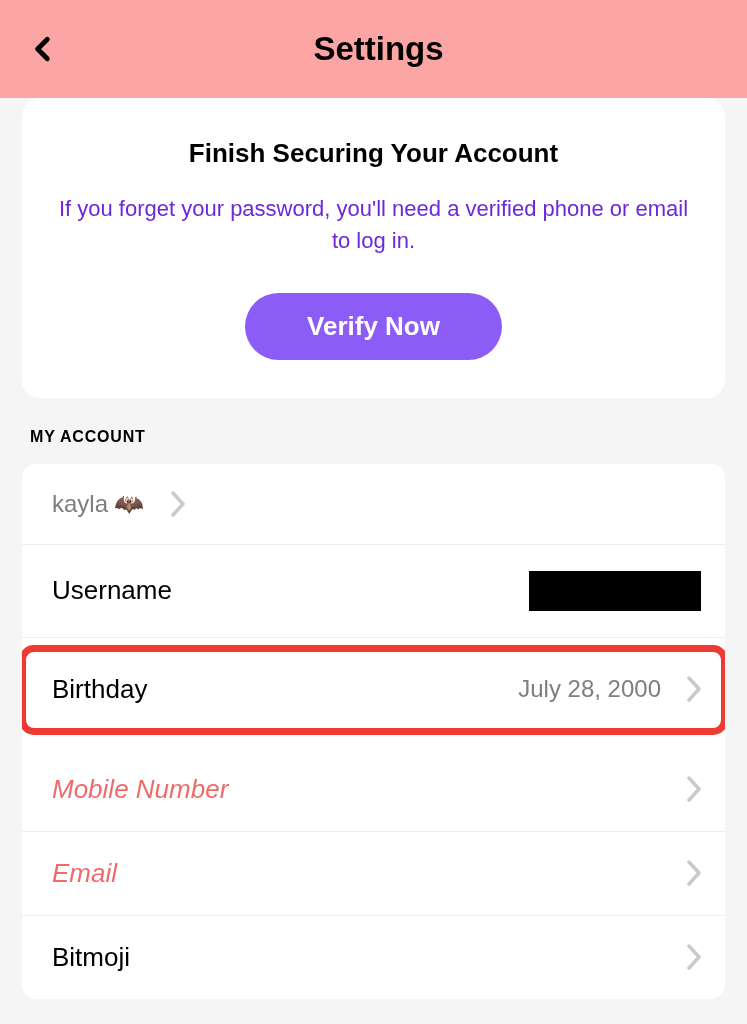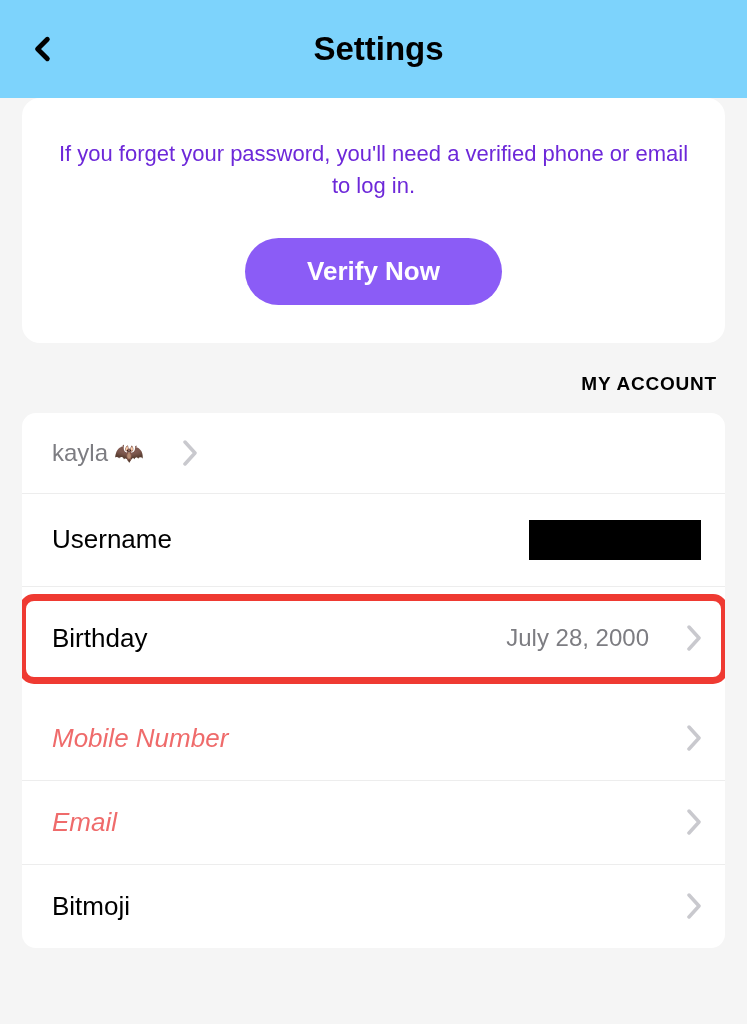--- a/index.html
+++ b/index.html
@@ -11,21 +11,21 @@
       font-family: -apple-system, BlinkMacSystemFont, 'Segoe UI', Helvetica, Arial, sans-serif;
       background: #f5f5f5;
       width: 747px;
       height: 1024px;
       overflow: hidden;
     }
     .header {
       display: flex;
       align-items: center;
       padding: 30px 20px 30px 30px;
-      background: #7dd3fc;
+      background: #fca5a5;
     }
     .back-btn {
       cursor: pointer;
       display: flex;
       align-items: center;
     }
     .back-btn svg {
       width: 26px;
       height: 28px;
     }
@@ -61,26 +61,25 @@
       background: #8b5cf6;
       color: #fff;
       font-size: 26px;
       font-weight: 600;
       border: none;
       border-radius: 35px;
       padding: 18px 62px;
       cursor: pointer;
     }
     .section-title {
-      font-size: 19px;
+      font-size: 16px;
       font-weight: 700;
       color: #000;
       letter-spacing: 0.8px;
       padding: 0 30px 18px 30px;
-      text-align: right;
     }
     .list {
       background: #fff;
       margin: 0 22px;
       border-radius: 14px;
       overflow: hidden;
     }
     .list-item {
       display: flex;
       align-items: center;
@@ -107,21 +106,21 @@
       color: #000;
       font-weight: 400;
     }
     .item-label.alert {
       color: #ef6b6b;
       font-style: italic;
     }
     .item-value {
       font-size: 24px;
       color: #7d7d82;
-      margin-right: 30px;
+      margin-right: 18px;
     }
     .black-box {
       width: 172px;
       height: 40px;
       background: #000;
     }
     .chevron-right {
       display: flex;
       align-items: center;
       margin-left: 8px;
@@ -137,20 +136,21 @@
 <div class="header">
   <div class="back-btn">
     <svg viewBox="0 0 24 24">
       <path d="M16 3 L7 12 L16 21" stroke="#000" stroke-width="4.5" fill="none" stroke-linecap="round" stroke-linejoin="round"></path>
     </svg>
   </div>
   <div class="header-title">Settings</div>
 </div>
 
 <div class="card">
+  <div class="card-title">Finish Securing Your Account</div>
   <div class="card-desc">If you forget your password, you'll need a verified phone or email to log in.</div>
   <button class="verify-btn">Verify Now</button>
 </div>
 
 <div class="section-title">MY ACCOUNT</div>
 
 <div class="list">
 
   <div class="list-item">
     <div class="item-value">kayla 🦇</div>

